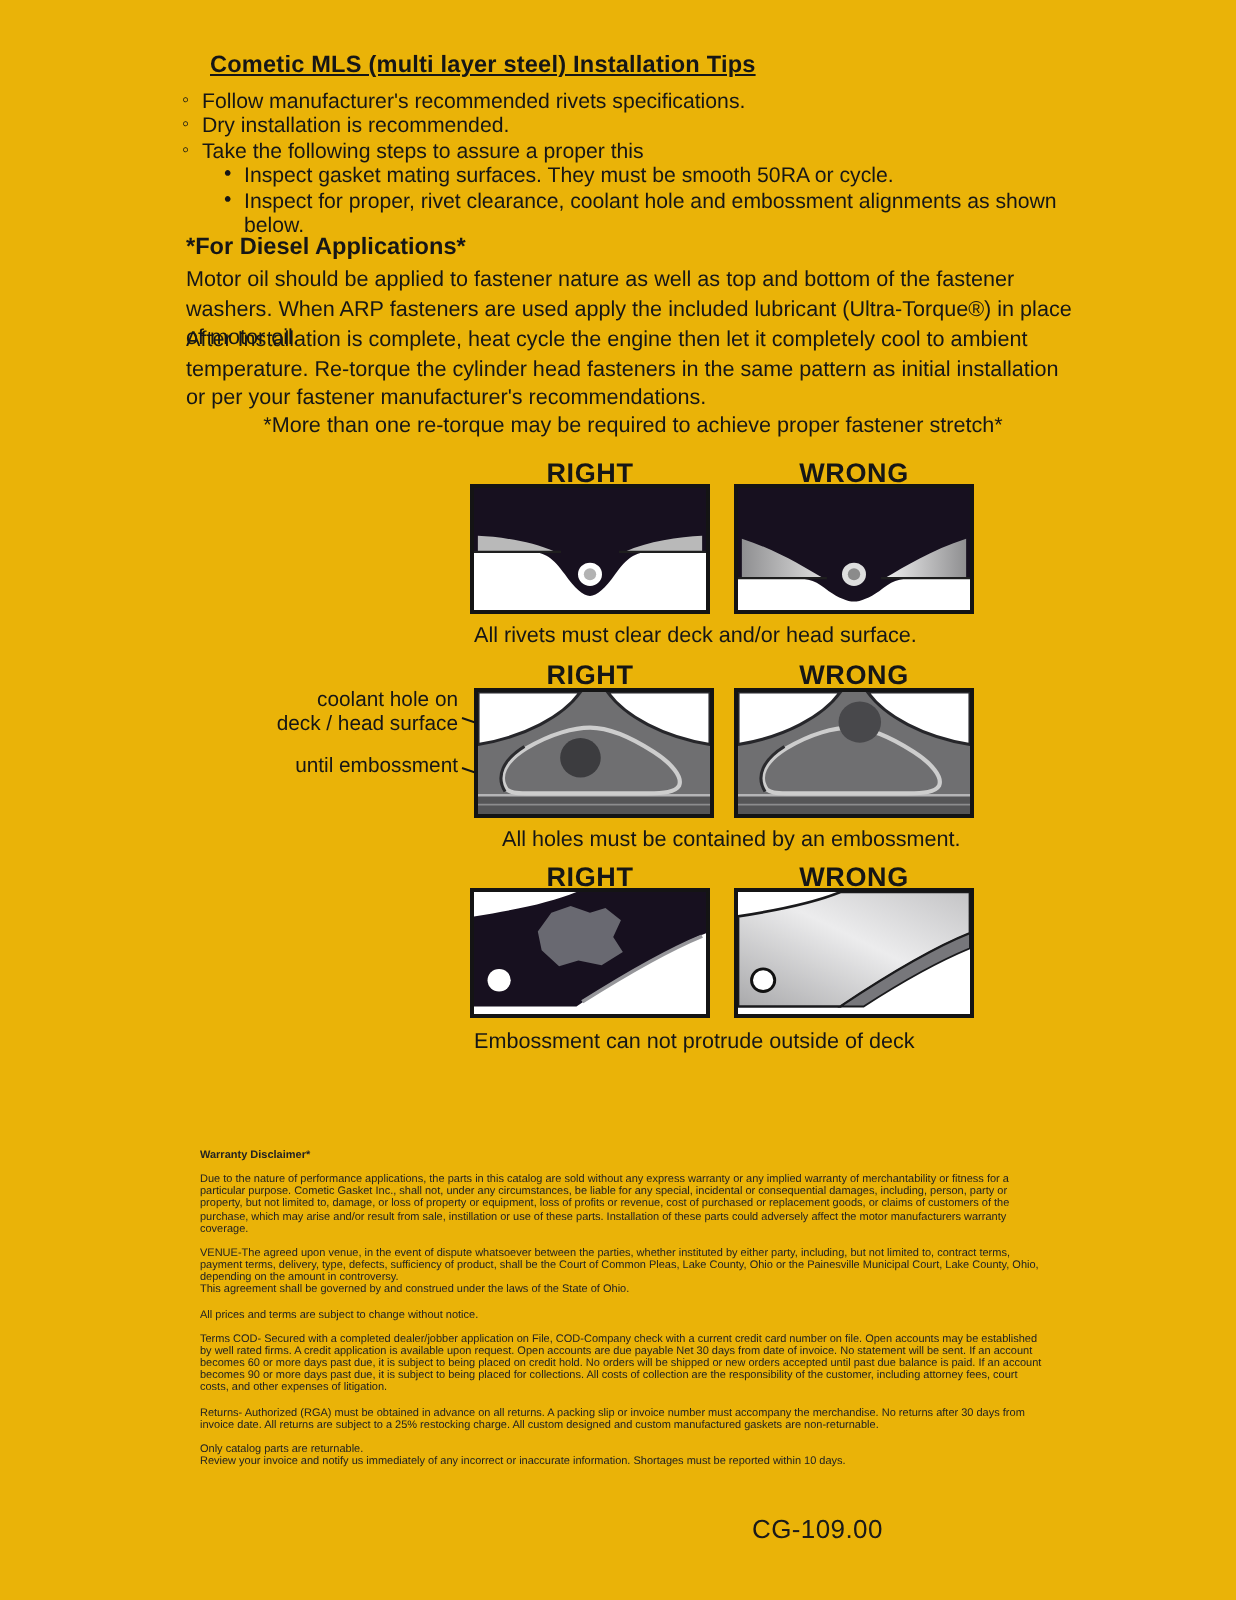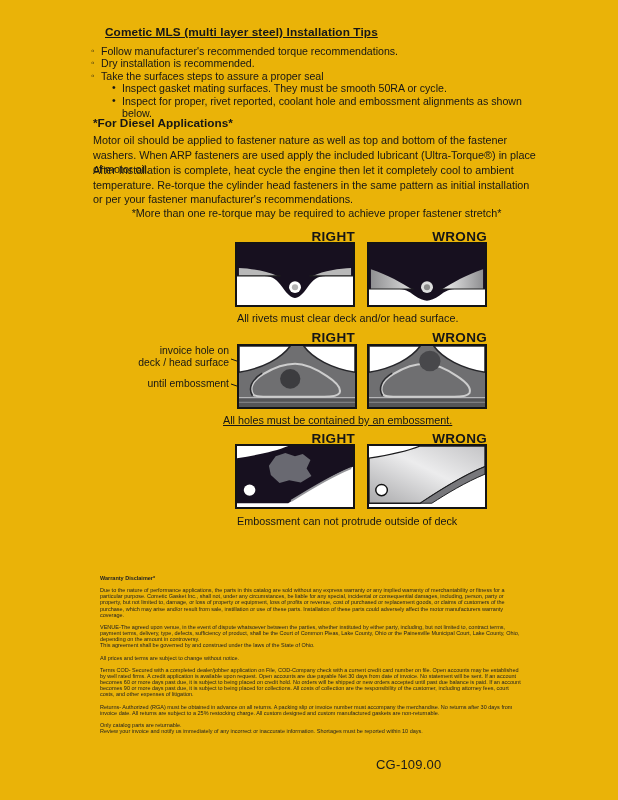--- a/index.html
+++ b/index.html
@@ -13,21 +13,21 @@
     left:105px;top:25px;font-size:11.8px;font-weight:bold;
     text-decoration:underline;letter-spacing:.1px;
   }
   .tips{left:91px;top:45px;font-size:10.6px;line-height:12.4px;width:460px;}
   .tip{position:relative;padding-left:10px;}
   .tip::before{content:"◦";position:absolute;left:0;top:0;font-size:10px;}
   .subtip{position:relative;margin-left:21px;padding-left:10px;}
   .subtip::before{content:"•";position:absolute;left:0;top:-1px;}
   .diesel-h{left:93px;top:116px;font-size:11.8px;font-weight:bold;text-align:center;}
   .para{left:93px;width:447px;font-size:10.8px;line-height:14.6px;}
-  .fig-label{width:120px;text-align:right;font-size:13.5px;font-weight:bold;letter-spacing:.3px;}
+  .fig-label{width:120px;text-align:center;font-size:13.5px;font-weight:bold;letter-spacing:.3px;}
   .figbox{
     width:120px;height:65px;border:2px solid #141414;background:#fff;
     box-sizing:border-box;
   }
   .figbox svg{display:block;}
   .fig-caption{font-size:10.8px;line-height:12.6px;}
   .ann{width:132px;text-align:right;font-size:10.4px;line-height:11.6px;}
   .disclaimer{left:100px;top:575px;width:421px;font-size:5.5px;line-height:6.15px;color:#222;}
   .disclaimer .d-head{font-weight:bold;margin:0 0 6px 0;}
   .disclaimer p{margin:0 0 6px 0;}
@@ -35,25 +35,25 @@
   .footer-code{left:376px;top:757px;font-size:13px;letter-spacing:.2px;color:#1a1a1a;}
 </style>
 </head>
 <body>
 
 <div class="page">
 
   <div class="abs doc-title">Cometic MLS (multi layer steel) Installation Tips</div>
 
   <div class="abs tips">
-    <div class="tip">Follow manufacturer's recommended torque recommendations.</div>
+    <div class="tip">Follow manufacturer's recommended rivets specifications.</div>
     <div class="tip">Dry installation is recommended.</div>
-    <div class="tip">Take the surfaces steps to assure a proper seal</div>
+    <div class="tip">Take the following steps to assure a proper this</div>
     <div class="subtip">Inspect gasket mating surfaces.  They must be smooth 50RA or cycle.</div>
-    <div class="subtip">Inspect for proper, rivet reported, coolant hole and embossment alignments as shown below.</div>
+    <div class="subtip">Inspect for proper, rivet clearance, coolant hole and embossment alignments as shown below.</div>
   </div>
 
   <div class="abs diesel-h">*For Diesel Applications*</div>
   <div class="abs para" style="top:133px;">Motor oil should be applied to fastener nature as well as top and bottom of the fastener washers. When ARP fasteners are used apply the included lubricant (Ultra-Torque®) in place of motor oil.</div>
   <div class="abs para" style="top:163px;">After Installation is complete, heat cycle the engine then let it completely cool to ambient temperature. Re-torque the cylinder head fasteners in the same pattern as initial installation or per your fastener manufacturer's recommendations.</div>
   <div class="abs para" style="top:206px;text-align:center;">*More than one re-torque may be required to achieve proper fastener stretch*</div>
 
   <div class="abs fig-label" style="left:235px;top:229px;">RIGHT</div>
   <div class="abs fig-label" style="left:367px;top:229px;">WRONG</div>
 
@@ -92,21 +92,21 @@
       <circle cx="60" cy="46" r="3.2" fill="#8b8b8b"></circle>
     </svg>
   </div>
 
   <div class="abs fig-caption" style="left:237px;top:312px;">All rivets must clear deck and/or head surface.</div>
 
   <div class="abs fig-label" style="left:235px;top:330px;">RIGHT</div>
   <div class="abs fig-label" style="left:367px;top:330px;">WRONG</div>
 
   <div class="abs ann" style="left:97px;top:345px;">
-    <div>invoice hole on</div>
+    <div>coolant hole on</div>
     <div>deck / head surface</div>
   </div>
   <div class="abs ann" style="left:97px;top:378px;">until embossment</div>
 
   <svg class="abs" style="left:95px;top:340px;" width="360" height="80">
     <line x1="136" y1="19" x2="194" y2="39" stroke="#141414" stroke-width="1"></line>
     <line x1="136" y1="44" x2="171" y2="56" stroke="#141414" stroke-width="1"></line>
   </svg>
 
   <div class="abs figbox" style="left:237px;top:344px;">
@@ -130,21 +130,21 @@
       <path d="M120,0 H67 C76,13 96,24 120,28 Z" fill="#ffffff" stroke="#26262a" stroke-width="1.6"></path>
       <rect x="0" y="55" width="120" height="10" fill="#555557"></rect>
       <line x1="0" y1="55" x2="120" y2="55" stroke="#b5b5b7" stroke-width="1.4"></line>
       <line x1="0" y1="60" x2="120" y2="60" stroke="#8c8c8e" stroke-width="1"></line>
       <path d="M15,52 C10,45 14,37 25,30 C38,22 50,19 58,19 C67,19 79,24 91,32 C100,38 106,45 104,50 C102,53.5 96,54 88,54 H25 C19,54 17,53.5 15,52 Z" fill="none" stroke="#cdcdcd" stroke-width="2.2"></path>
       <path d="M14,53 C9,45 13,36 24,29" fill="none" stroke="#2b2b2e" stroke-width="1.6"></path>
       <circle cx="63" cy="16" r="11" fill="#48484b"></circle>
     </svg>
   </div>
 
-  <div class="abs fig-caption" style="left:223px;top:414px;text-decoration:underline;">All holes must be contained by an embossment.</div>
+  <div class="abs fig-caption" style="left:251px;top:414px;">All holes must be contained by an embossment.</div>
 
   <div class="abs fig-label" style="left:235px;top:431px;">RIGHT</div>
   <div class="abs fig-label" style="left:367px;top:431px;">WRONG</div>
 
   <div class="abs figbox" style="left:235px;top:444px;">
     <svg width="116" height="61" viewBox="0 0 120 65" preserveAspectRatio="none">
       <rect width="120" height="65" fill="#ffffff"></rect>
       <path d="M0,13 C22,9.5 40,5.5 53,0 H120 V22 C98,31 72,48 53,61 H0 Z" fill="#17101f"></path>
       <path d="M56,58.5 C76,45.5 99,31.5 118,23.5" stroke="#96969a" stroke-width="2" fill="none"></path>
       <path d="M33,21 L40,11 L50,7.5 L60,11 L68,8.5 L76,15 L72,24 L77,32 L66,39 L54,36.5 L44,39.5 L35,31 Z" fill="#696971"></path>

